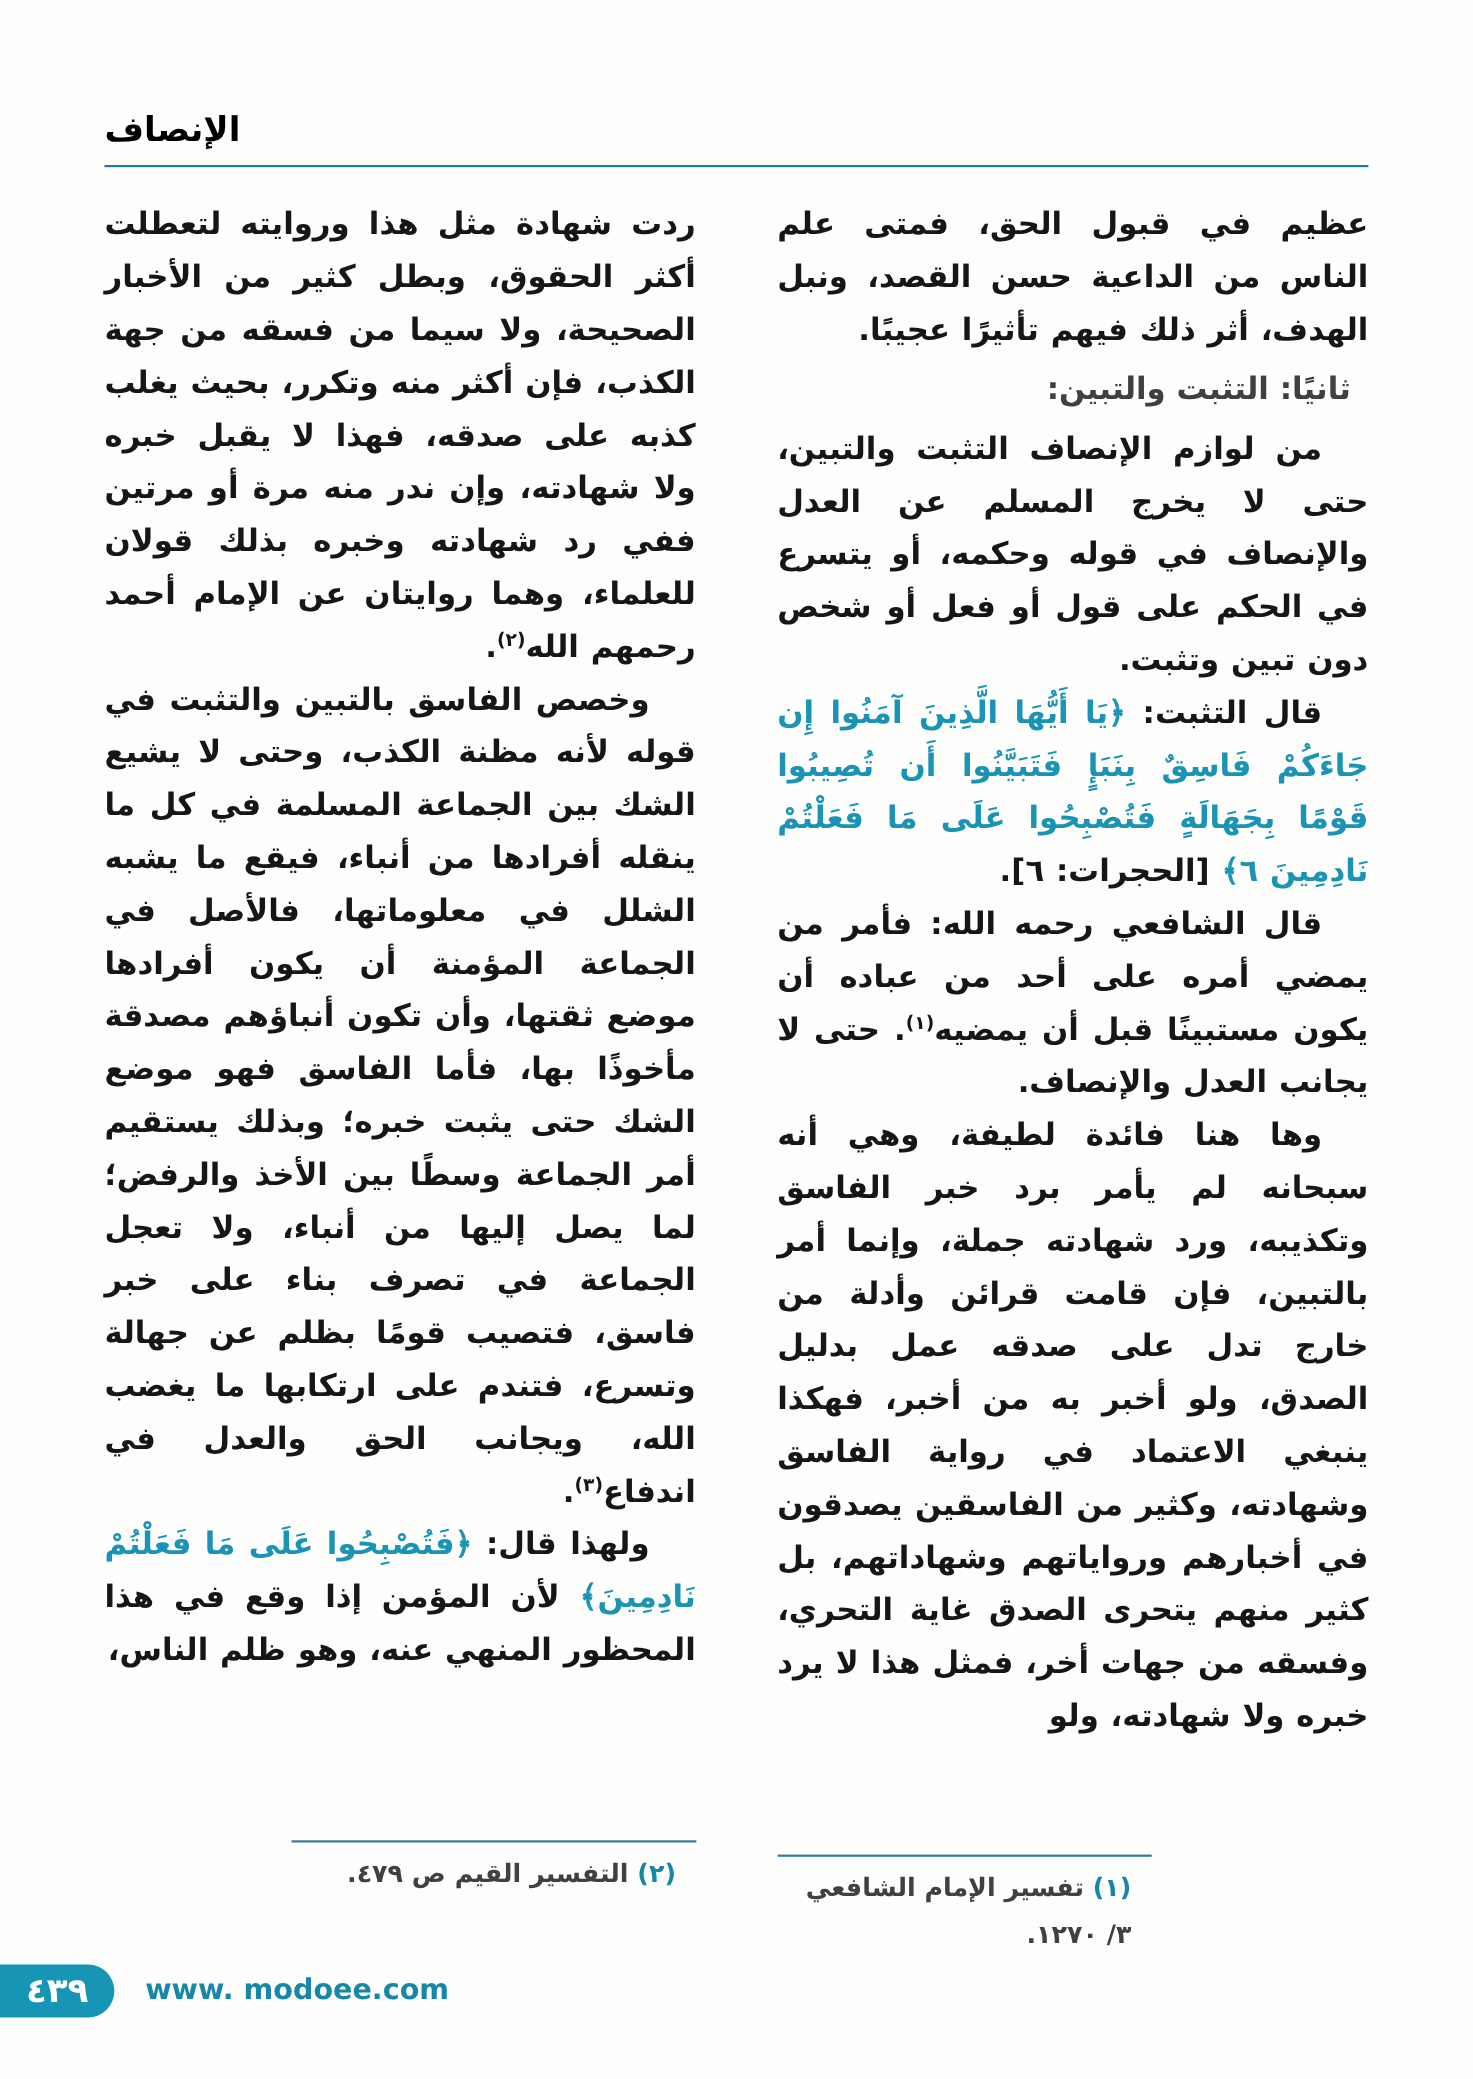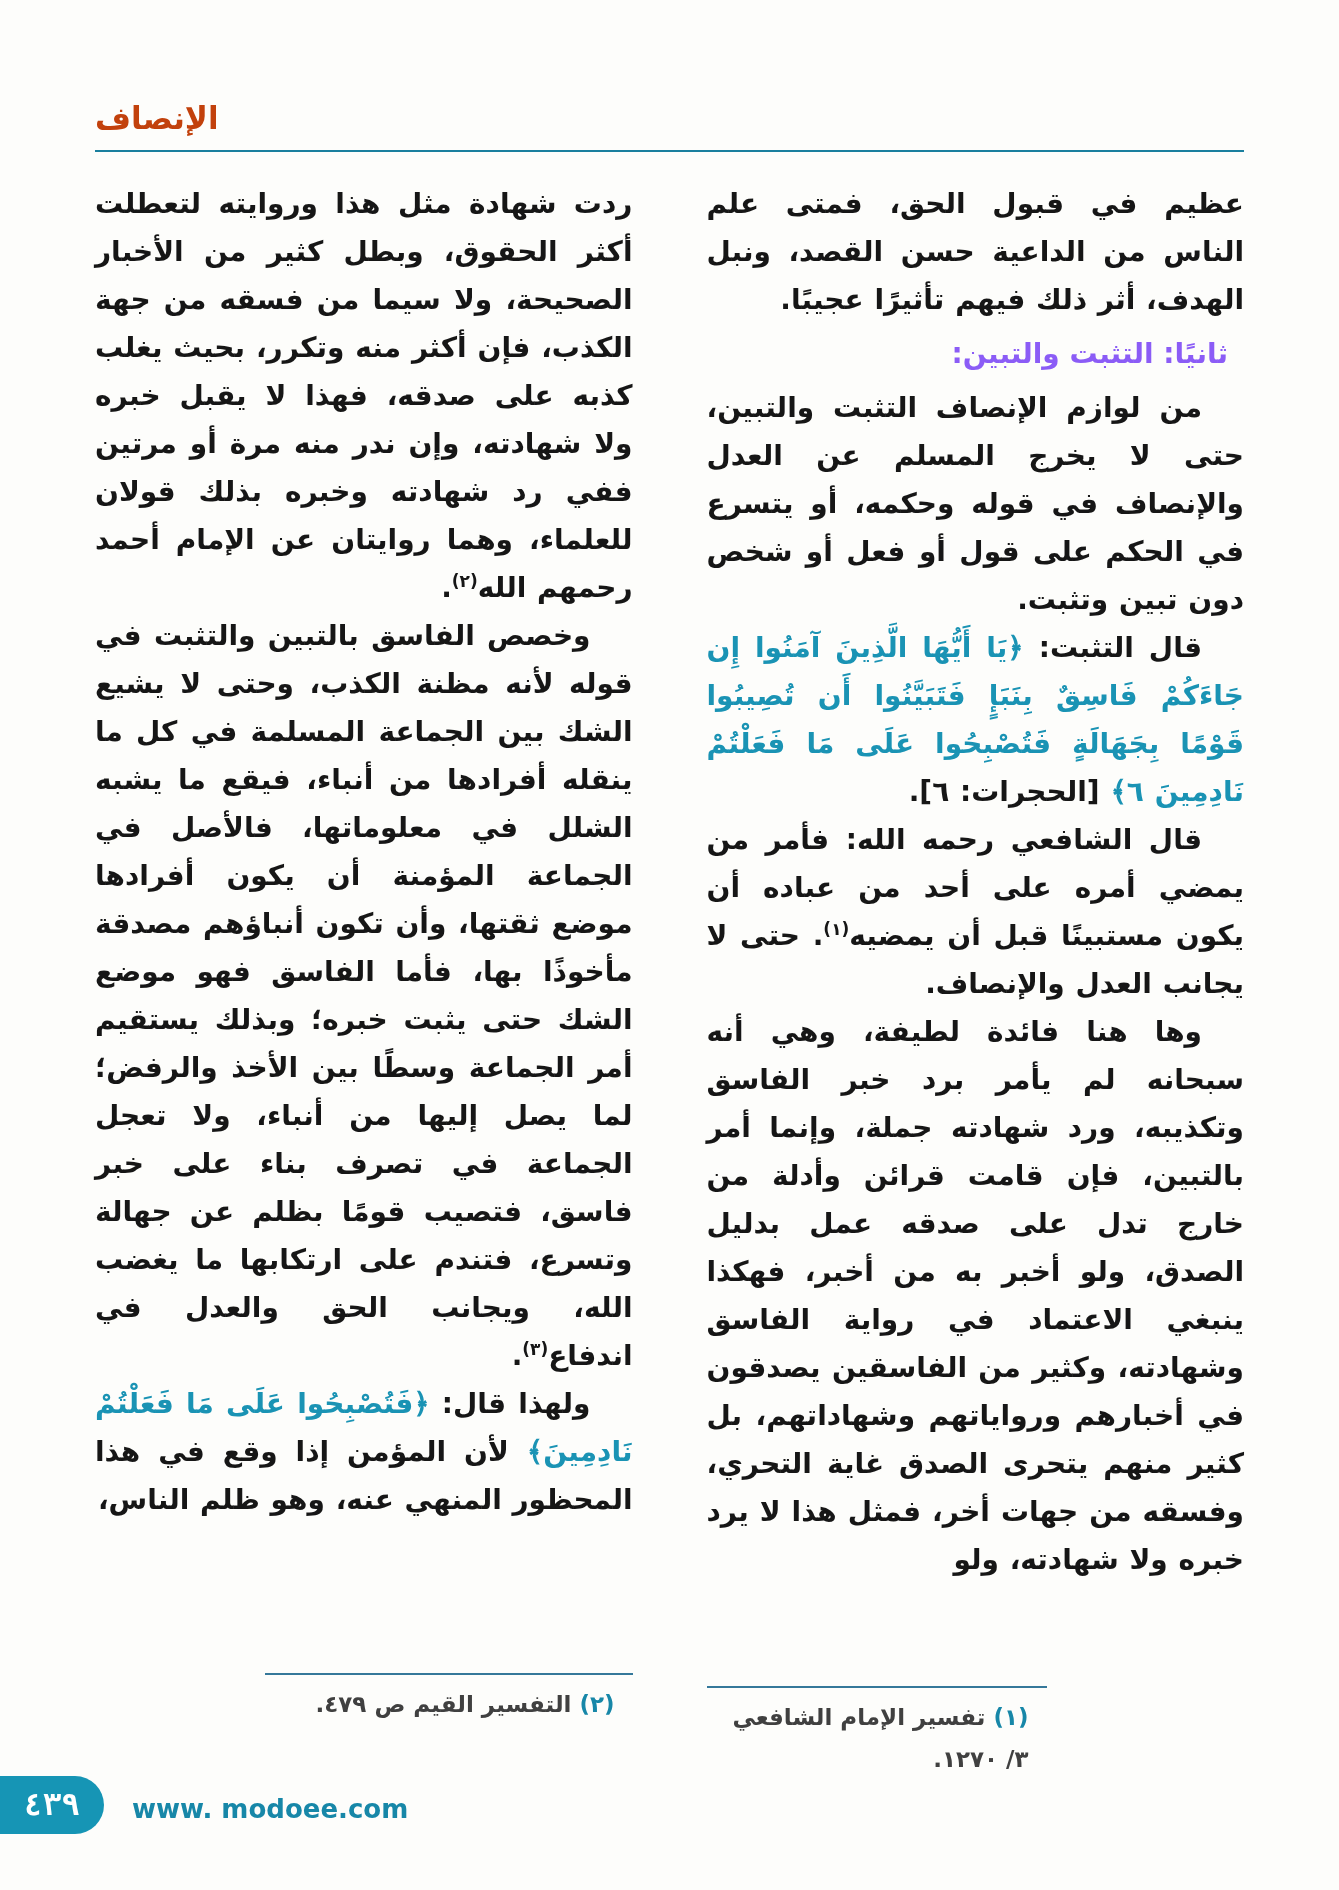--- a/index.html
+++ b/index.html
@@ -14,21 +14,21 @@
     width: 1339px; height: 1890px;
     background: #fdfdfb;
     direction: rtl;
     padding: 98px 95px 0 95px;
     box-sizing: border-box;
     overflow: hidden;
   }
   
   .header { position: relative; }
   .header-title {
-    color: #c2410c;
+    color: #000000;
     font-size: 31px;
     font-weight: bold;
     text-align: left;
     line-height: 40px;
   }
   .header-rule {
     margin-top: 12px;
     border-top: 2px solid #1a7f9e;
     height: 0;
   }
@@ -53,21 +53,21 @@
     font-weight: bold;
     line-height: 48px;
     text-align: justify;
     text-indent: 42px;
     word-spacing: 1px;
   }
   p.body.no-indent { text-indent: 0; }
 
   h2.subheading {
     margin: 4px 0 4px 0;
-    color: #8b5cf6;
+    color: #404040;
     font-size: 28px;
     font-weight: bold;
     line-height: 52px;
     text-indent: 16px;
   }
   .quran { color: #1a93b4; }
   sup.fn-ref {
     font-size: 17px;
     font-weight: bold;
     vertical-align: 10px;
@@ -88,26 +88,26 @@
   .fn-left .fn-rule { width: 368px; }
   .fn-left p, .fn-right p { margin: 0; padding-left: 0; padding-right: 18px; }
 
   .fn-num { color: #1787a8; }
   .fn-text { color: #404040; }
 
   
   .page-number-pill {
     position: absolute;
     left: 0; bottom: 56px;
-    width: 104px; height: 58px;
+    width: 104px; height: 48px;
     background: #1695b5;
     border-radius: 0 31px 31px 0;
     color: #ffffff;
     display: flex; align-items: center; justify-content: center;
-    font-size: 31px; font-weight: bold; font-family: Liberation Mono, monospace;
+    font-size: 31px; font-weight: bold;
   }
   .website {
     position: absolute;
     left: 132px; bottom: 66px;
     color: #1787a8;
     font-size: 26px;
     font-weight: bold;
     direction: ltr;
   }
 </style>

